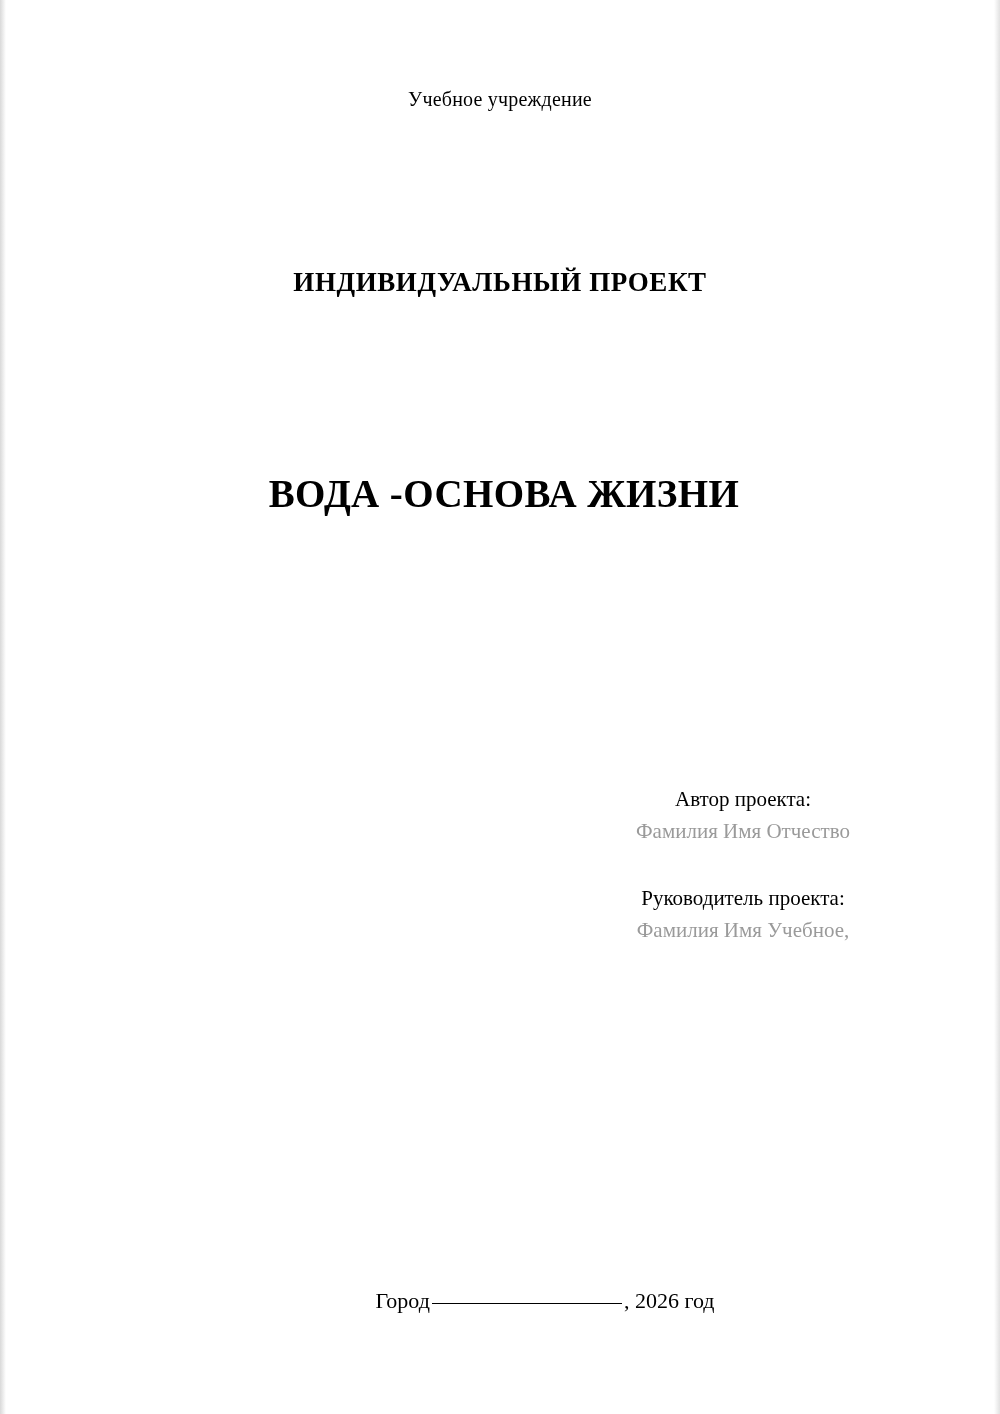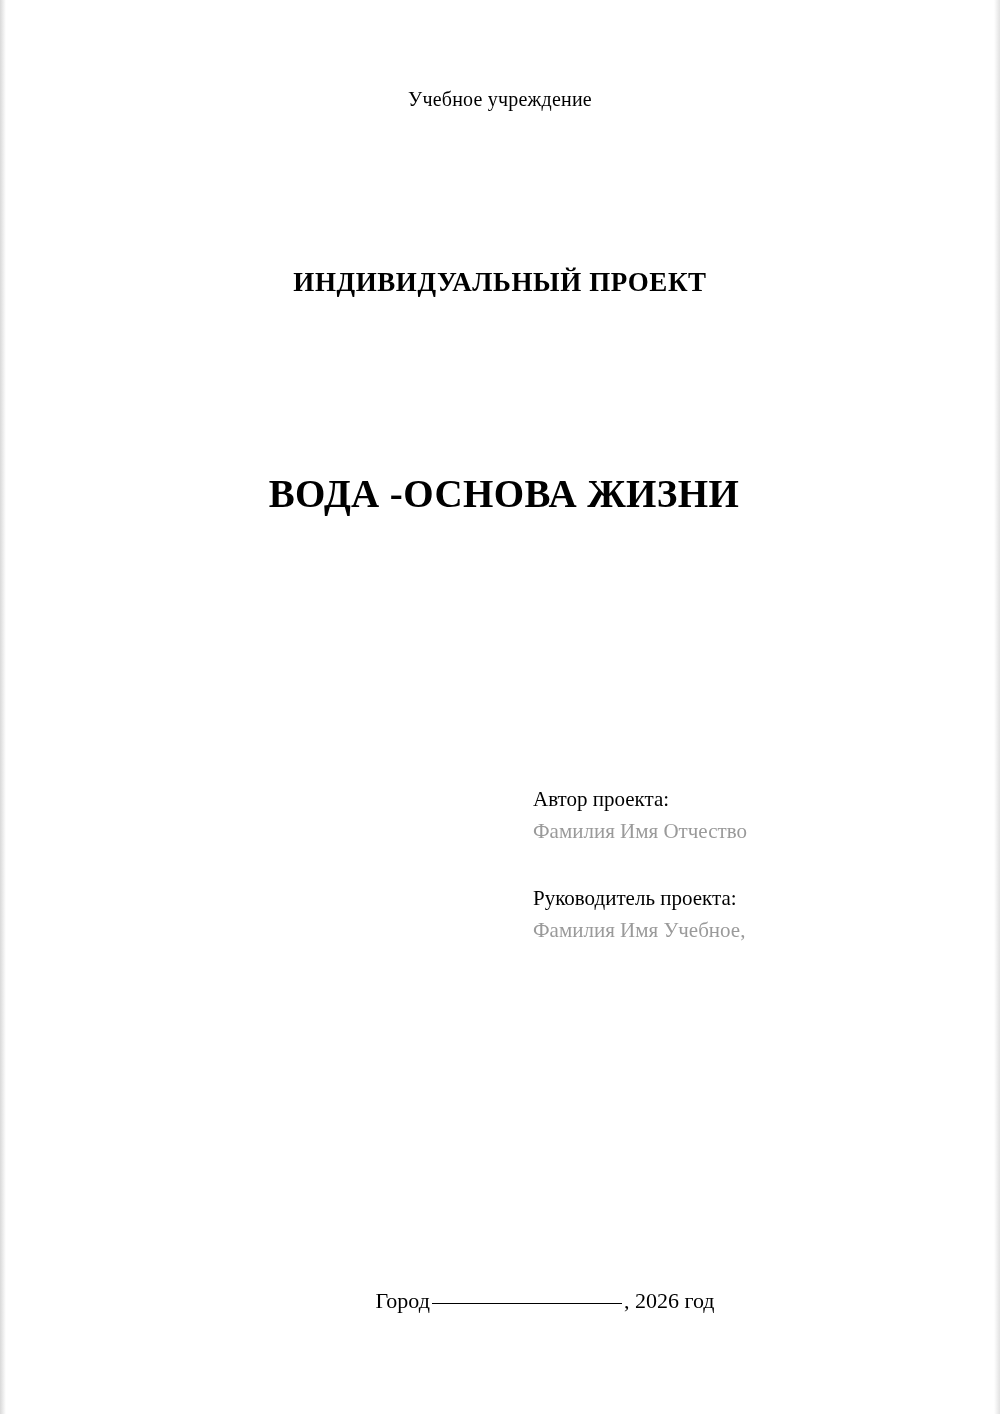--- a/index.html
+++ b/index.html
@@ -67,21 +67,21 @@
     font-weight: bold;
     letter-spacing: 0.4px;
     font-family: Liberation Serif, serif;
   }
 
   .credits {
     position: absolute;
     top: 786px;
     left: 533px;
     width: 420px;
-    text-align: left;
+    text-align: center;
   }
   .credits .label {
     font-size: 21px;
     color: #000000;
     margin: 0 0 6px 0;
     line-height: 1.25;
   }
   .credits .value {
     font-size: 21px;
     color: #9a9a9a;

